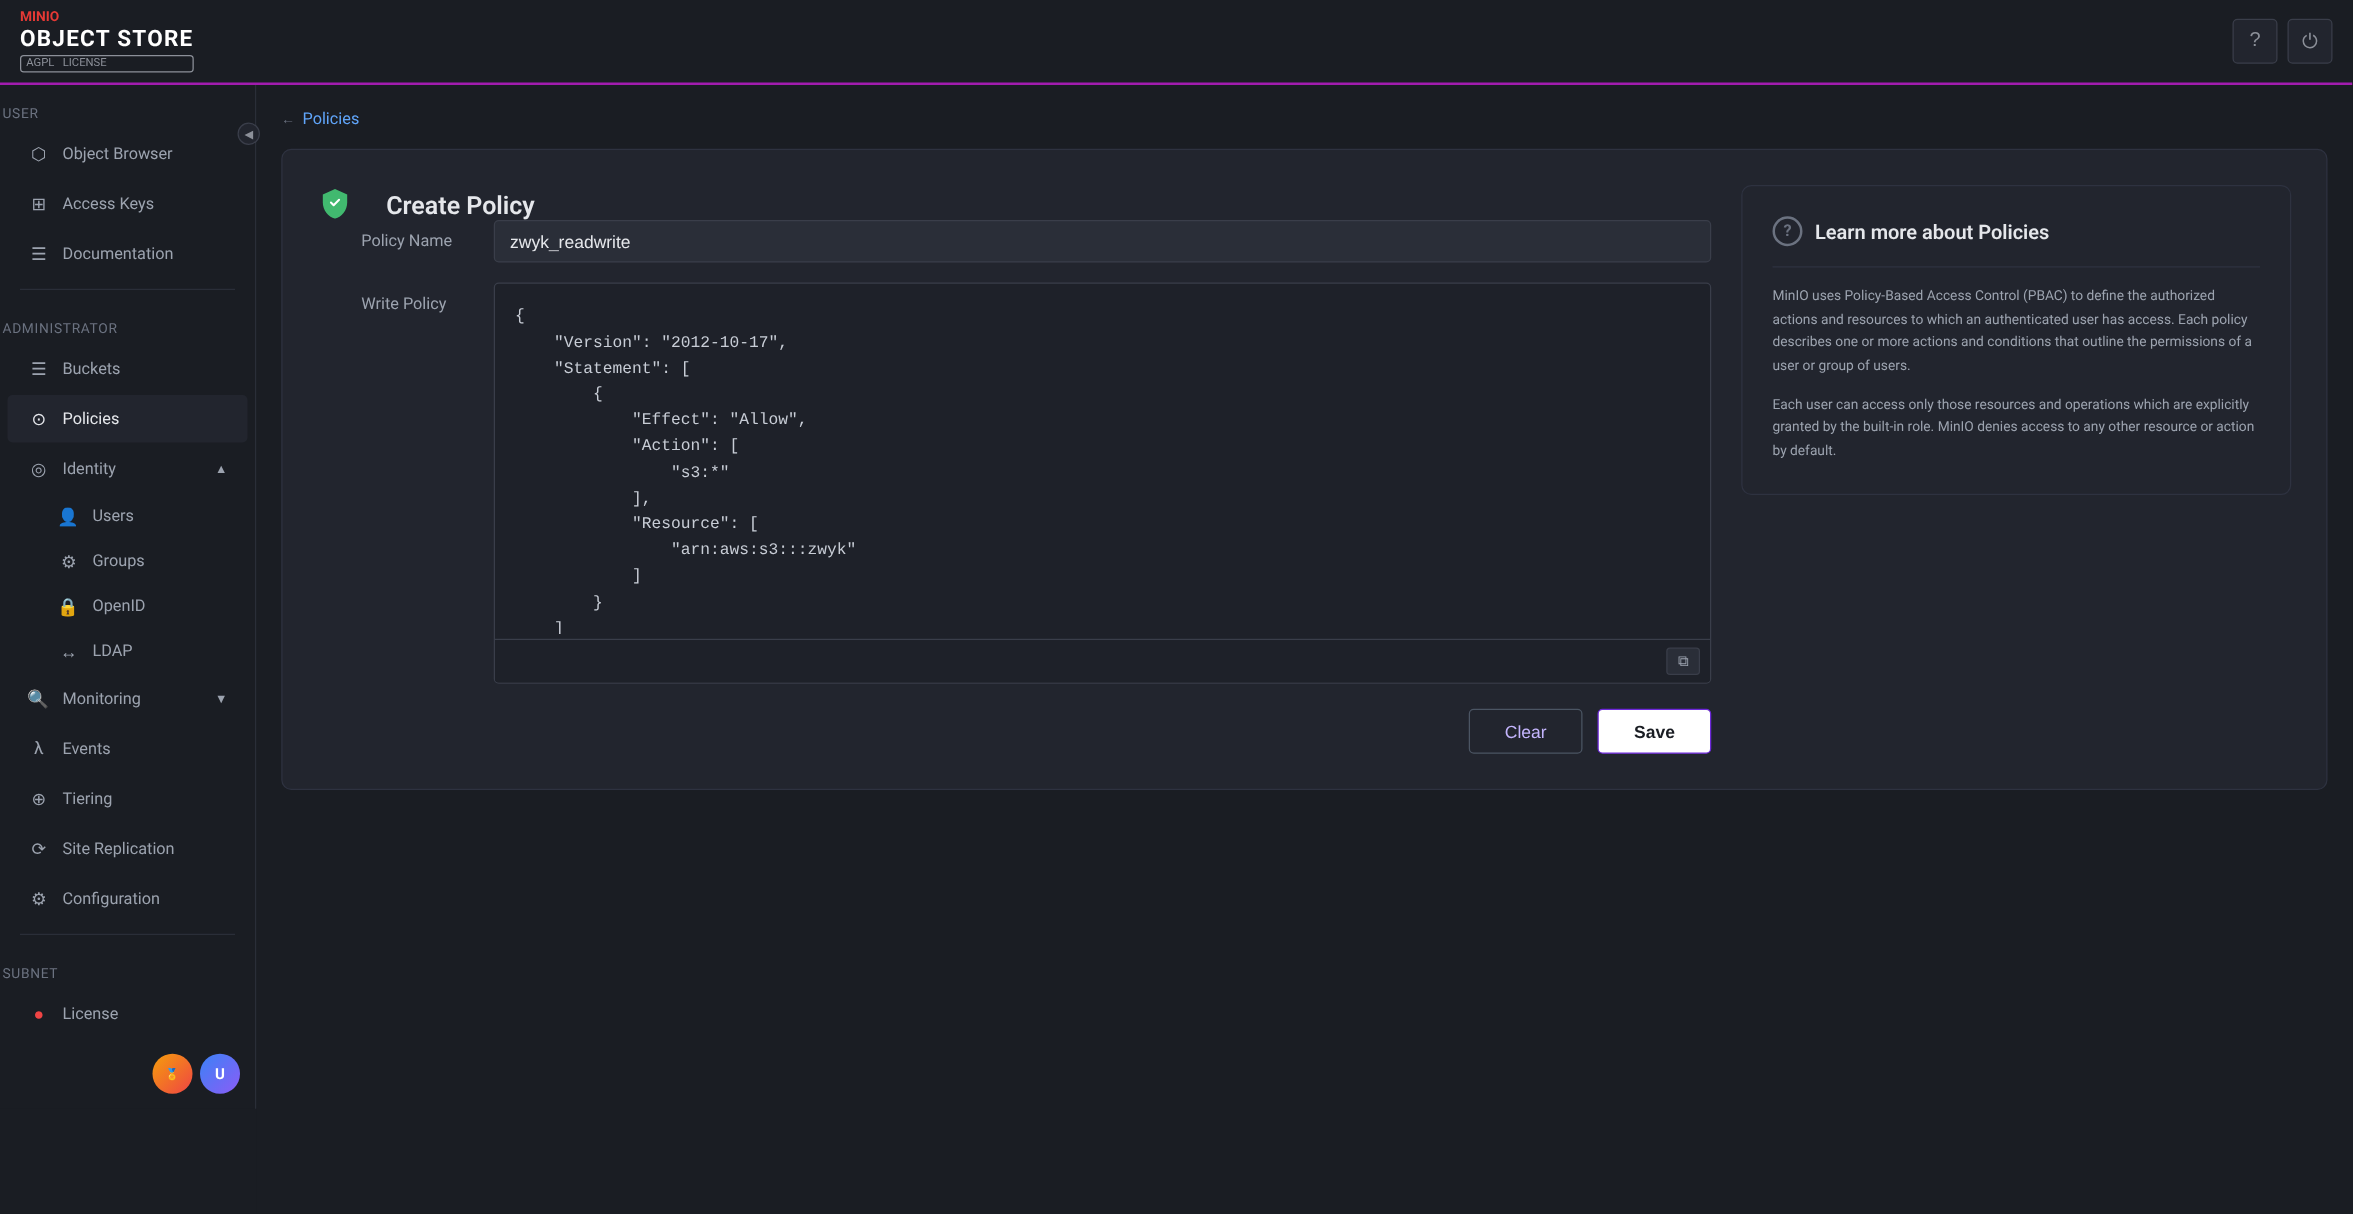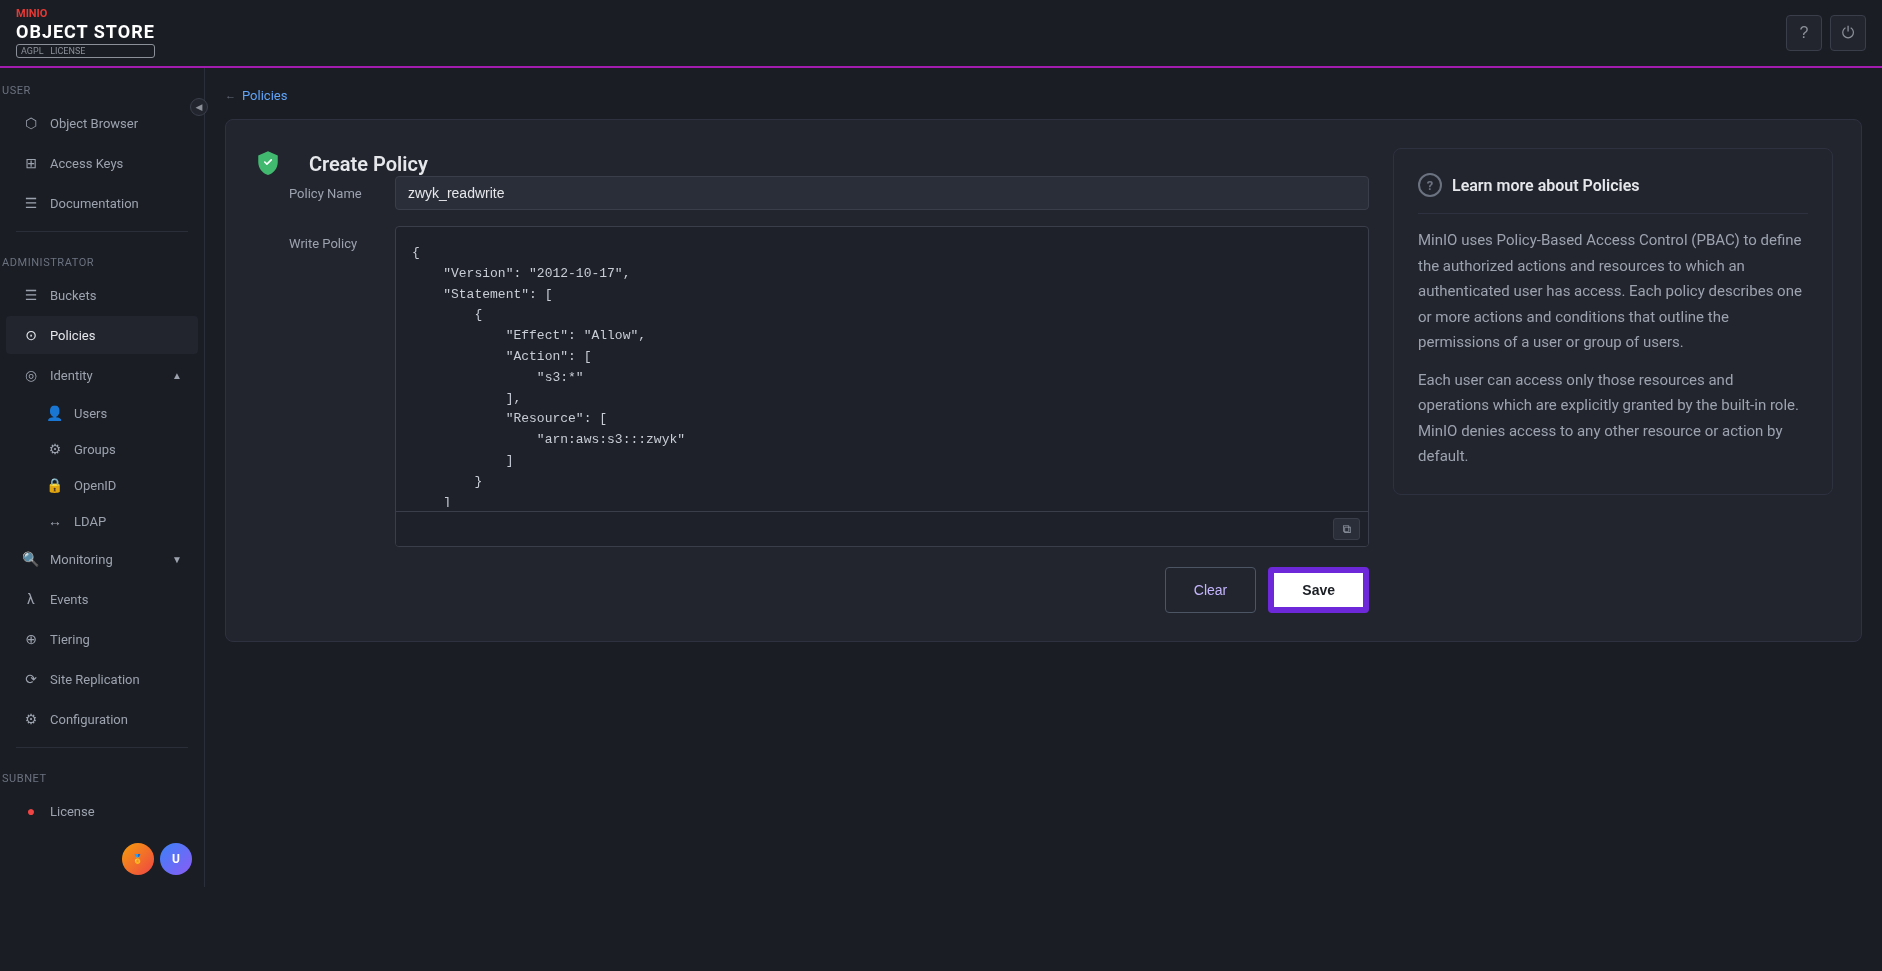--- a/index.html
+++ b/index.html
@@ -299,21 +299,21 @@
       background: transparent;
       border: 1px solid #4b5563;
       border-radius: 4px;
       color: #c4b5fd;
       padding: 9px 28px;
       font-size: 14px;
       cursor: pointer;
     }
     .btn-save {
       background: #fff;
-      border: 6px solid #6d28d9;
+      border: 1px solid #6d28d9;
       border-radius: 4px;
       color: #1a1d23;
       padding: 9px 28px;
       font-size: 14px;
       font-weight: 600;
       cursor: pointer;
     }
 
     
     .info-panel {
@@ -362,21 +362,21 @@
     .info-sub-title {
       font-size: 13px;
       color: #6b7280;
     }
     .info-divider {
       height: 1px;
       background: #2e3240;
       margin: 14px 0;
     }
     .info-text {
-      font-size: 15px;
+      font-size: 11px;
       color: #9ca3af;
       line-height: 1.7;
       margin-bottom: 12px;
     }
     .info-text:last-child {
       margin-bottom: 0;
     }
 
     
     .sidebar-bottom {

